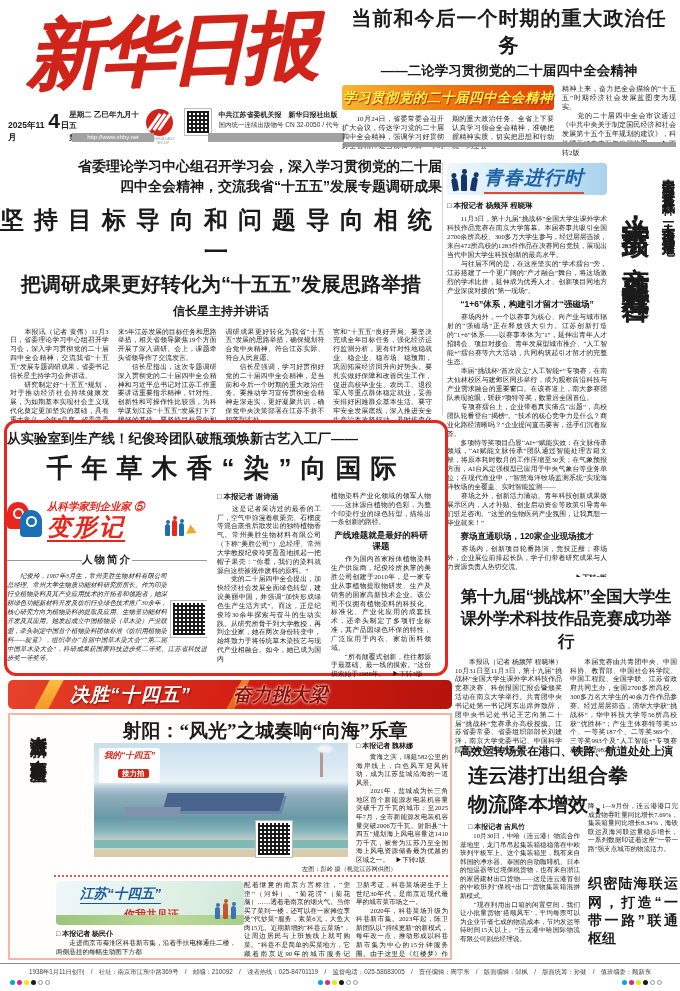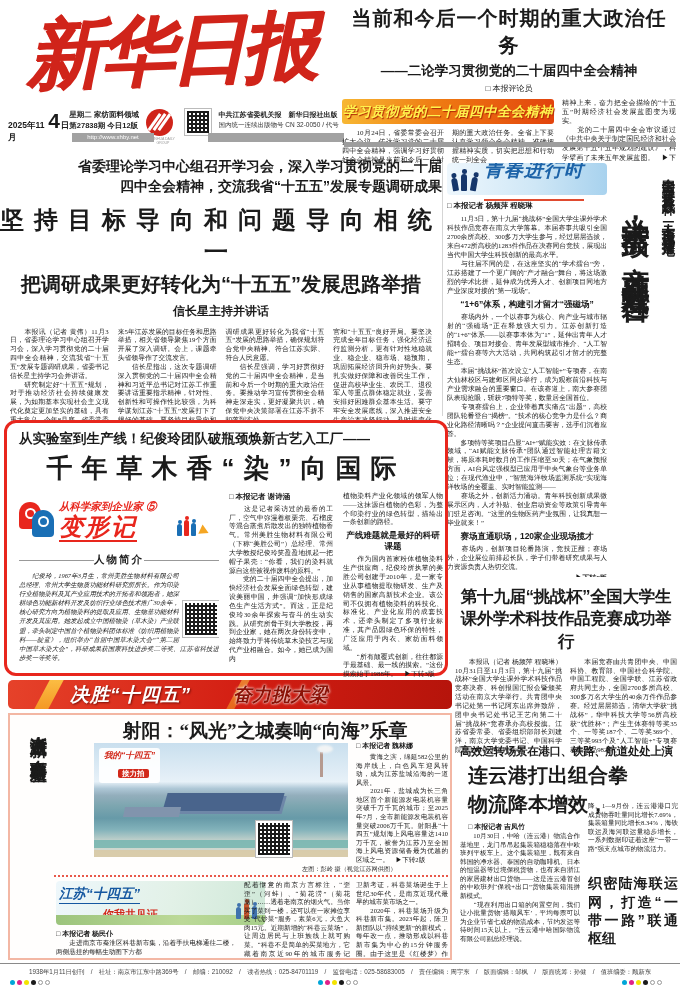--- a/index.html
+++ b/index.html
@@ -70,42 +70,42 @@
   .youth { position:absolute; left:447px; top:163px; width:160px; height:414px; overflow:hidden; }
   .youth-badge { height:32px; border-radius:4px; background:linear-gradient(90deg,#eef7fd 0%,#cfe7f6 55%,#a8d2ee 100%);
                  display:flex; align-items:center; position:relative; }
   .figs { width:30px; height:24px; position:relative; margin:0 2px 0 5px; flex:none; }
   .fig { position:absolute; bottom:0; width:6px; background:#15366b; border-radius:3px 3px 1px 1px; }
   .fig::before { content:""; position:absolute; top:-5px; left:1px; width:4.5px; height:4.5px; border-radius:50%; background:#15366b; }
   .fig.f1 { left:0; height:13px; transform:rotate(-10deg); }
   .fig.f2 { left:9px; height:17px; }
   .fig.f3 { left:19px; height:14px; transform:rotate(10deg); }
   .youth-badge-text { font-size:19px; font-weight:900; font-style:italic; color:#1c63a8; letter-spacing:1px;
-                      font-family:"Liberation Sans", sans-serif; border-bottom:2px solid #e04a2f; padding-bottom:16px; }
+                      font-family:"Liberation Sans", sans-serif; border-bottom:2px solid #e04a2f; padding-bottom:1px; }
   .youth-by { font-size:7.5px; font-weight:bold; margin:6px 0 4px; font-family:"Liberation Sans", sans-serif; }
   .youth-text { font-size:6.8px; line-height:1.32; text-align:justify; }
   .youth-text p { margin:0; }
   .youth-sub { text-align:center; font-weight:900; font-size:8.5px; margin:3px 0; font-family:"Liberation Sans", sans-serif; }
   .youth-jump { text-align:right; font-weight:bold; font-size:7px; margin-top:2px; }
 
   .v-title  { position:absolute; left:612px; top:196px; height:384px; width:42px; writing-mode:vertical-rl;
               font-size:28px; font-weight:900; letter-spacing:4px; font-family:"Liberation Sans", sans-serif; }
   .v-kicker { position:absolute; left:657px; top:168px; height:414px; width:20px; writing-mode:vertical-rl;
               font-size:13px; font-weight:bold; letter-spacing:2px; font-family:"Liberation Serif", serif; }
 
   
   .tzb { position:absolute; left:455px; top:585px; width:222px; }
   .tzb-t { font-size:16.5px; font-weight:900; text-align:center; line-height:1.35; letter-spacing:-0.3px;
            font-family:"Liberation Sans", sans-serif; }
   .tzb-body { margin-top:6px; column-count:2; column-gap:8px; font-size:6.8px; line-height:1.3;
               text-align:justify; height:104px; overflow:hidden; white-space:pre-line; }
 
   
   .feat { position:absolute; left:4px; top:420px; width:444px; height:256px; border:3px solid #e8261d;
-          border-radius:12px; background:#fff; padding:7px 12px 6px; }
+          border-radius:12px; background:#fff; padding:7px 0 6px; }
   .feat-kicker { font-size:13.5px; font-weight:900; font-family:"Liberation Sans", sans-serif; }
   .feat-title { font-size:26px; font-weight:900; text-align:center; letter-spacing:9px; margin:3px 0 6px;
                 font-family:"Liberation Sans", sans-serif; }
   .feat-cols { display:flex; gap:10px; }
   .feat-a { width:200px; flex:none; }
   .bxj { height:58px; position:relative; display:flex; align-items:center; }
   .heads { position:relative; width:40px; height:44px; flex:none; }
   .head { position:absolute; width:22px; height:27px; border-radius:11px 11px 4px 4px; }
   .head.hr { left:0; top:3px; background:#e8261d; }
   .head.hb { left:13px; top:11px; background:#1a6fb5; }
@@ -164,22 +164,22 @@
               padding:2px 5px; line-height:1.25; }
   .sy-badge .b1 { color:#d2281a; font-size:8.5px; font-weight:900; font-style:italic; font-family:"Liberation Sans", sans-serif; }
   .sy-badge .b2 { display:inline-block; background:#d2281a; color:#fff; font-size:7.5px; font-weight:900;
                   padding:0 4px; border-radius:2px; margin-left:14px; font-family:"Liberation Sans", sans-serif; }
   .sy-qr { position:absolute; left:246px; top:106px; width:36px; height:36px; }
   .sy-col { position:absolute; left:346px; top:26px; width:92px; height:122px; overflow:hidden; }
   .sy-by { font-size:7px; font-weight:bold; margin-bottom:2px; font-family:"Liberation Sans", sans-serif; }
   .sy-txt { font-size:6.6px; line-height:1.3; text-align:justify; white-space:pre-line; }
   .sy-cap { position:absolute; left:292px; top:150px; width:148px; font-size:6.2px; color:#333; }
   .pink-dots { position:absolute; left:44px; top:160px; width:394px; border-top:2px dotted #e8584a; }
-  .js-badge { position:absolute; left:46px; top:166px; width:209px; height:44px; border-radius:4px; overflow:hidden;
-              background:linear-gradient(105deg,#eef7fb 0%,#e2f1e7 55%,#cfe8d8 100%); padding:3px 3px; }
+  .js-badge { position:absolute; left:46px; top:166px; width:188px; height:44px; border-radius:4px; overflow:hidden;
+              background:linear-gradient(105deg,#eef7fb 0%,#e2f1e7 55%,#cfe8d8 100%); padding:3px 24px; }
   .js-b1 { color:#1557a0; font-weight:900; font-style:italic; font-size:13.5px; font-family:"Liberation Sans", sans-serif;
            border-bottom:1.5px solid #1557a0; display:inline-block; }
   .js-b2 { color:#d2281a; font-weight:900; font-size:11px; margin-left:44px; font-family:"Liberation Sans", sans-serif; }
   .js-field { position:absolute; left:0; right:0; bottom:0; height:10px;
               background:linear-gradient(90deg,#9cc47c,#bcd998 60%,#a7cf8a); }
   .js-figs { position:absolute; right:8px; bottom:6px; display:flex; gap:3px; align-items:flex-end; }
   .js-figs .pfig { background:#3f72ae; } .js-figs .pfig.p2 { background:#c8542c; }
   .js-by { position:absolute; left:46px; top:214px; font-size:7px; font-weight:bold; font-family:"Liberation Sans", sans-serif; }
   .js-c1 { position:absolute; left:46px; top:224px; width:180px; height:19px; font-size:6.6px; line-height:1.3;
            text-align:justify; overflow:hidden; }
@@ -217,21 +217,21 @@
 <div class="page">
 
   <div class="mh-logo">新华日报</div>
   <div class="mh-info">
     <div class="mh-date">
       <span class="d1">2025年11月</span>
       <span class="d2">4</span>
       <span class="d3">日</span>
     </div>
     <div class="mh-cal">
-      <div>星期二 家纺面料领域</div>
+      <div>星期二 乙巳年九月十五</div>
       <div>第27838期 今日12版</div>
     </div>
     <div>
       <div class="group-logo">
           <i></i>
           <i></i>
           <i></i>
         </div>
       <div class="group-cap">XINHUA DAILY GROUP</div>
     </div>
@@ -240,21 +240,20 @@
       <div class="o1">中共江苏省委机关报　新华日报社出版</div>
       <div class="o2">国内统一连续出版物号 CN 32-0050 / 代号 27-1</div>
     </div>
   </div>
   <div class="mh-bar url">http://www.xhby.net</div>
   <div class="mh-bar b2"></div>
 
   <div class="ed">
     <div class="ed-title">当前和今后一个时期的重大政治任务</div>
     <div class="ed-sub">——二论学习贯彻党的二十届四中全会精神</div>
-    <div class="ed-by">□ 本报评论员</div>
     <div class="ed-body">
       <div class="ed-left">
         <div class="ed-banner">学习贯彻党的二十届四中全会精神</div>
         <div class="ed-cols">　　10月24日，省委常委会召开扩大会议，传达学习党的二十届四中全会精神，强调学习好贯彻好全会精神是当前和今后一个时期的重大政治任务。全省上下要认真学习领会全会精神，准确把握精神实质，切实把思想和行动统一到全会</div>
       </div>
       <div class="ed-right">精神上来，奋力把全会描绘的“十五五”时期经济社会发展蓝图变为现实。
 　　党的二十届四中全会审议通过《中共中央关于制定国民经济和社会发展第十五个五年规划的建议》，科学擘画了未来五年发展蓝图。　▶下转2版</div>
     </div>
   </div>
   <div class="ed-divider"></div>

